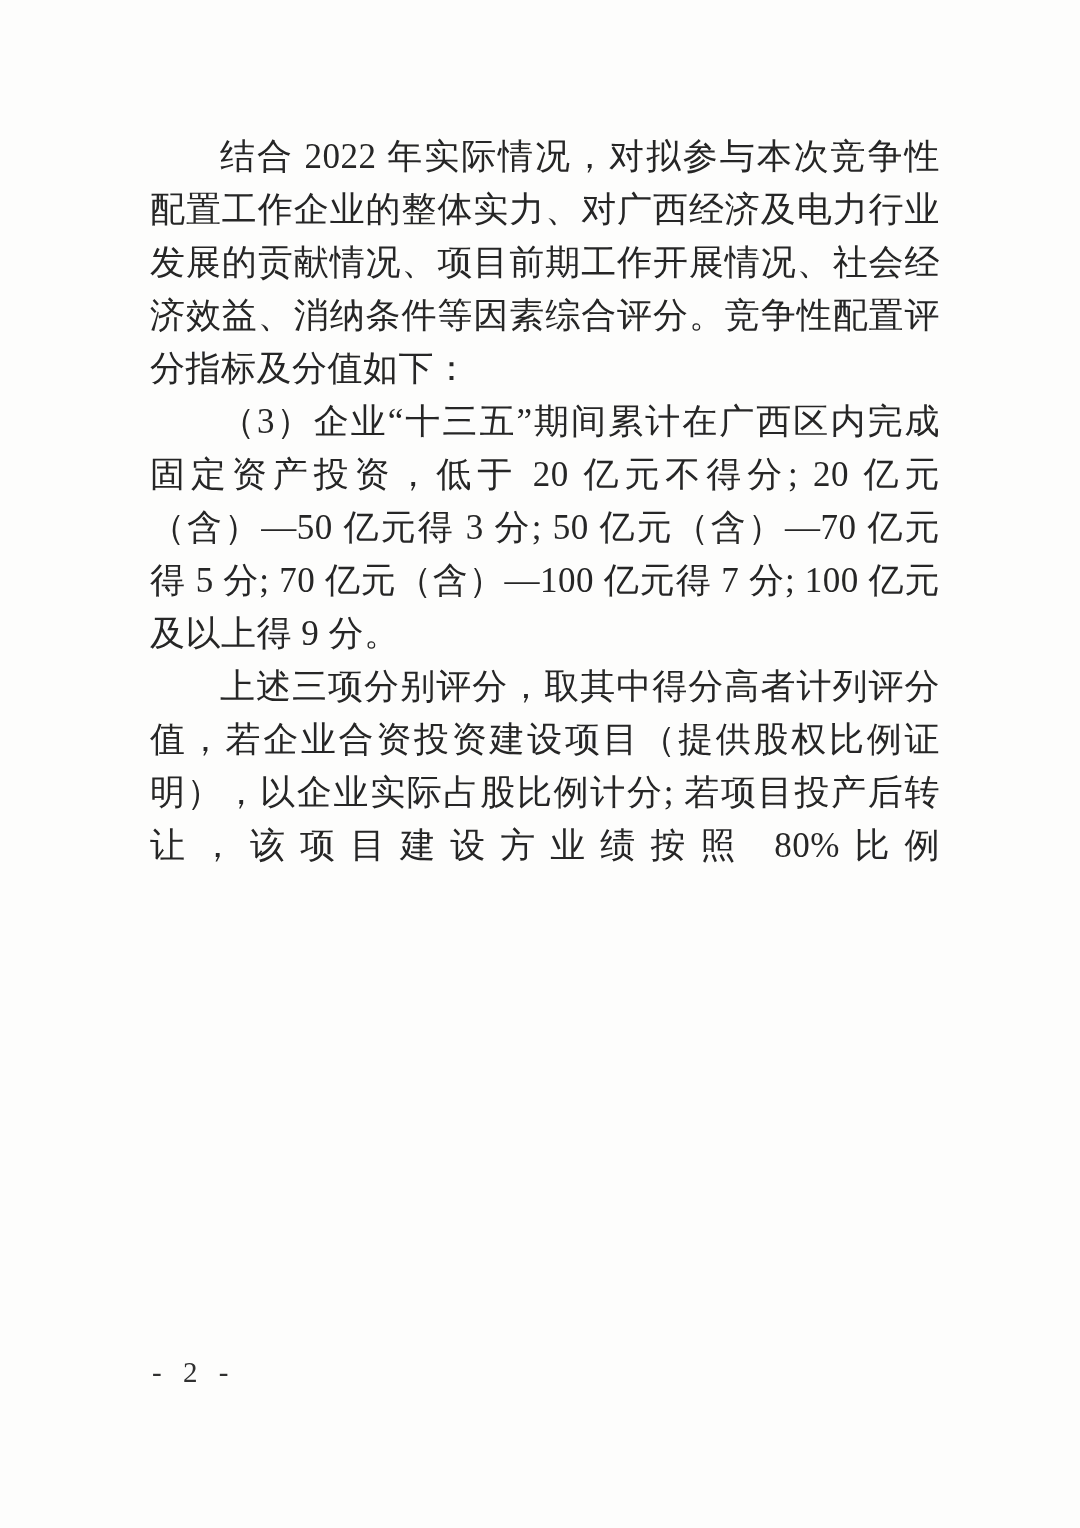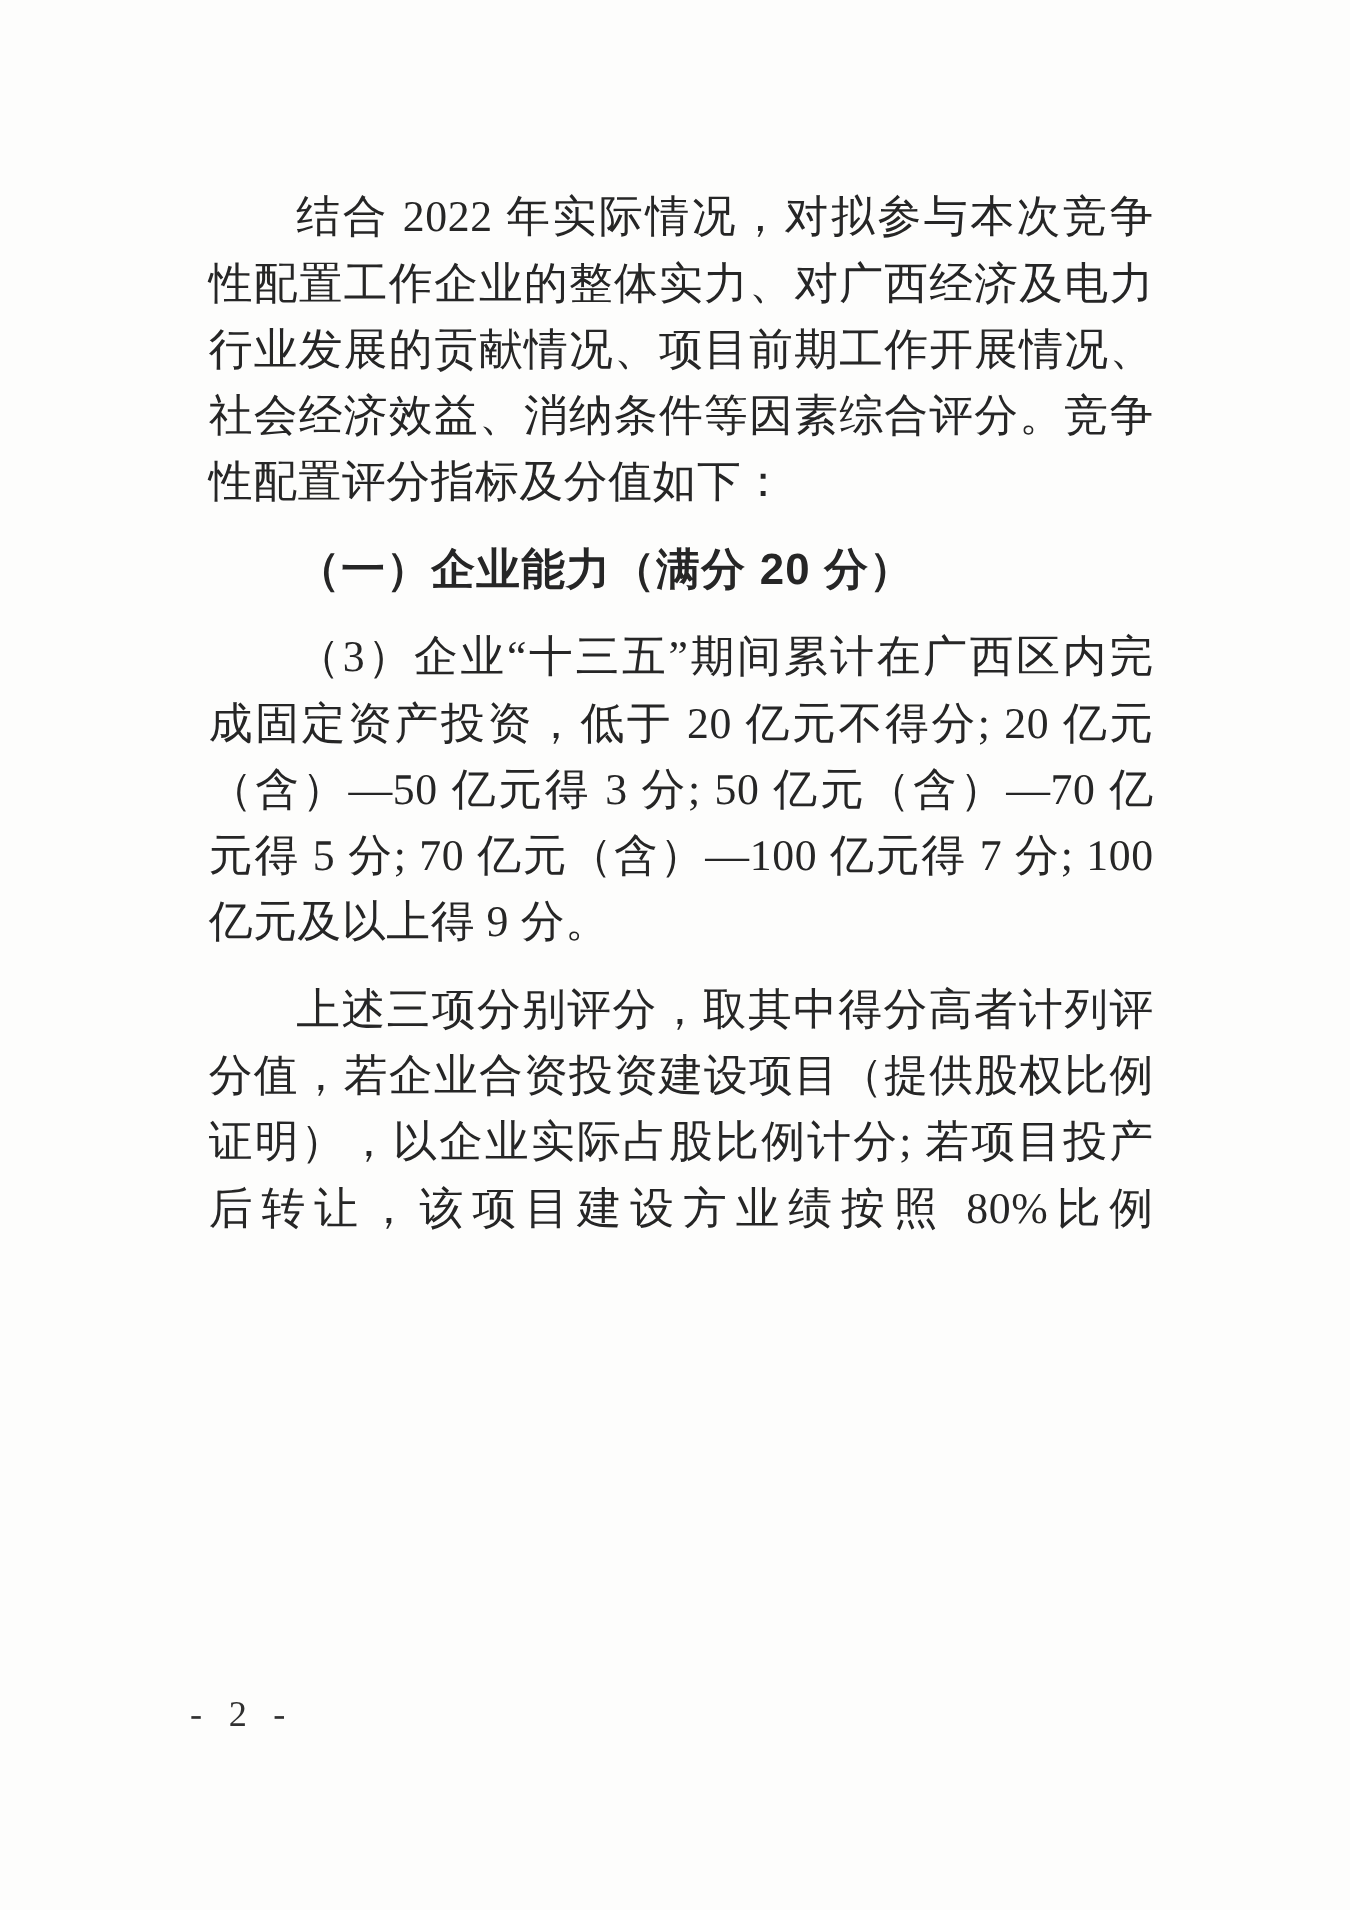--- a/index.html
+++ b/index.html
@@ -20,21 +20,21 @@
     position: absolute;
     left: 150px;
     top: 130px;
     width: 790px;
     font-size: 35px;
     line-height: 53px;
     text-align: justify;
     letter-spacing: 0.5px;
   }
   .content p {
-    margin: 17px;
+    margin: 0;
     padding: 0;
     text-indent: 70px;
   }
   .content p.heading {
     font-family: "Liberation Sans", "DejaVu Sans", sans-serif;
     font-weight: 700;
     letter-spacing: 1px;
   }
   .content p.continued {
     
@@ -49,18 +49,17 @@
     letter-spacing: 7px;
     font-family: "Liberation Serif", "DejaVu Serif", serif;
   }
 </style>
 </head>
 <body>
 
 <div class="page">
   <div class="content">
     <p class="body">结合 2022 年实际情况，对拟参与本次竞争性配置工作企业的整体实力、对广西经济及电力行业发展的贡献情况、项目前期工作开展情况、社会经济效益、消纳条件等因素综合评分。竞争性配置评分指标及分值如下：</p>
-    <p class="heading">（一）企业能力（满分 20 分）</p>
     <p class="body">（3）企业“十三五”期间累计在广西区内完成固定资产投资，低于 20 亿元不得分; 20 亿元（含）—50 亿元得 3 分; 50 亿元（含）—70 亿元得 5 分; 70 亿元（含）—100 亿元得 7 分; 100 亿元及以上得 9 分。</p>
     <p class="body continued">上述三项分别评分，取其中得分高者计列评分值，若企业合资投资建设项目（提供股权比例证明），以企业实际占股比例计分; 若项目投产后转让，该项目建设方业绩按照 80%比例</p>
   </div>
   <div class="page-number">- 2 -</div>
 </div>
 
 </body></html>

